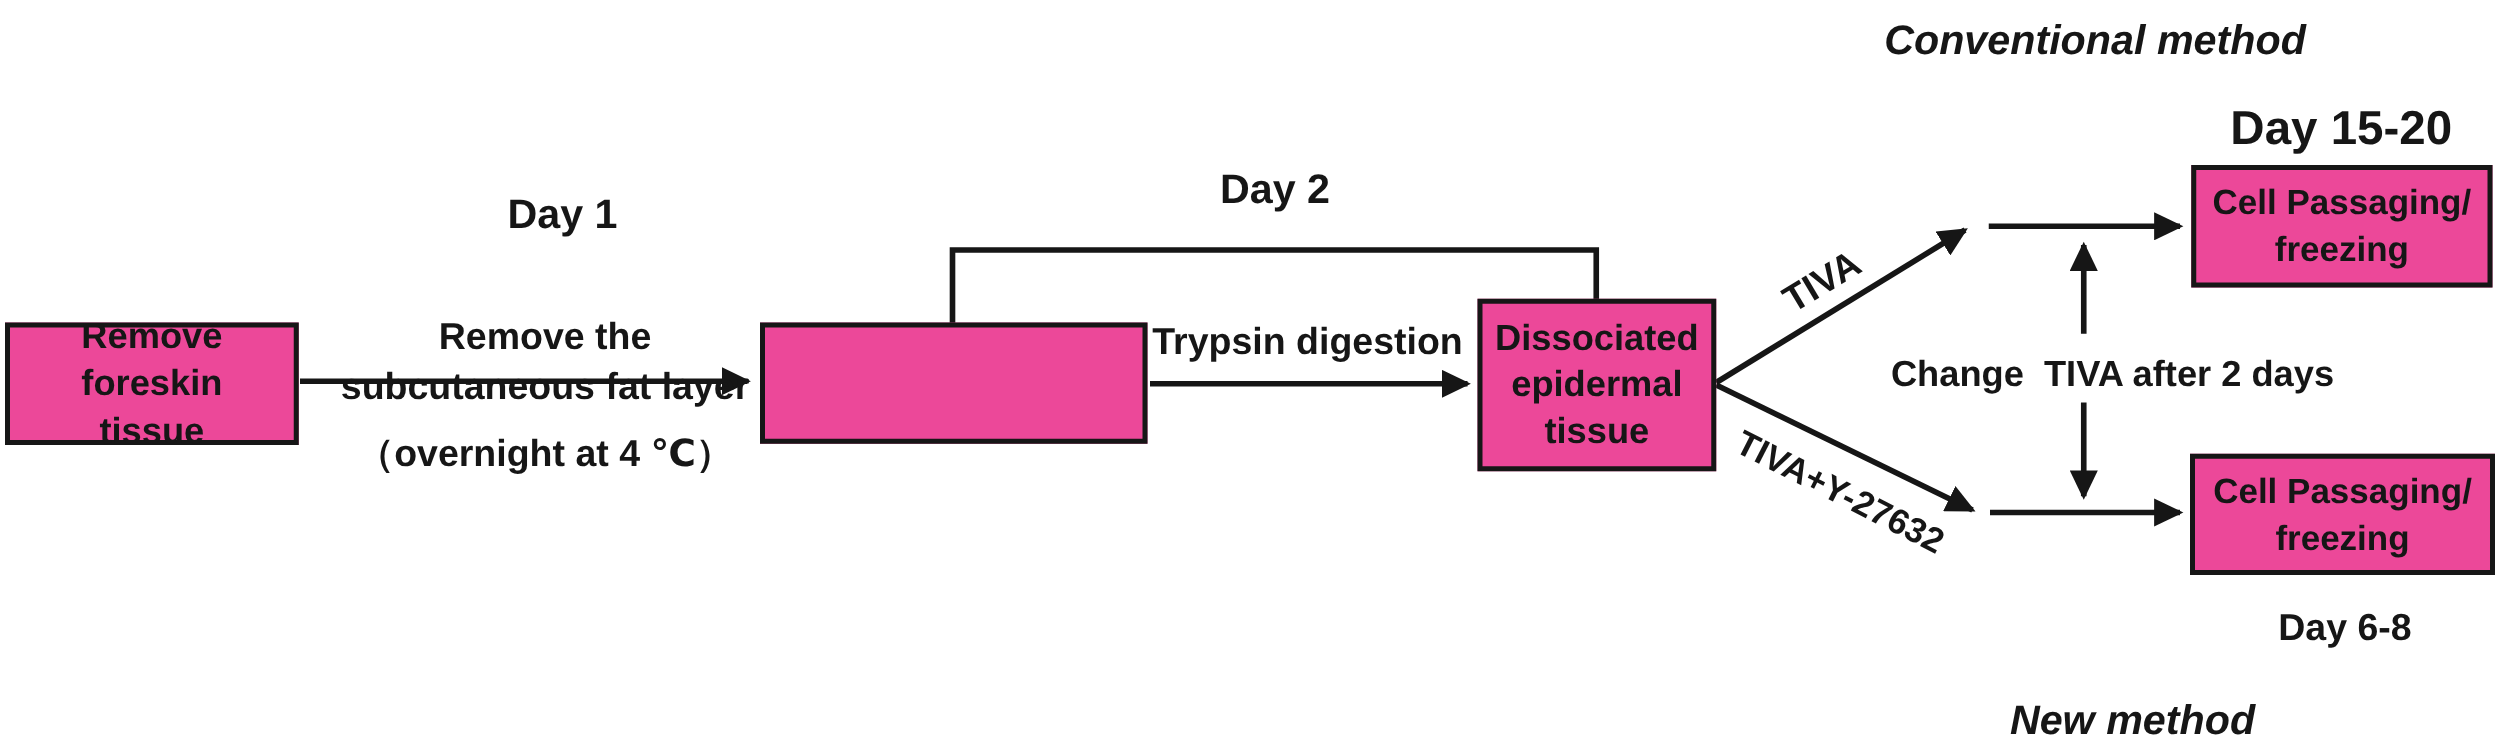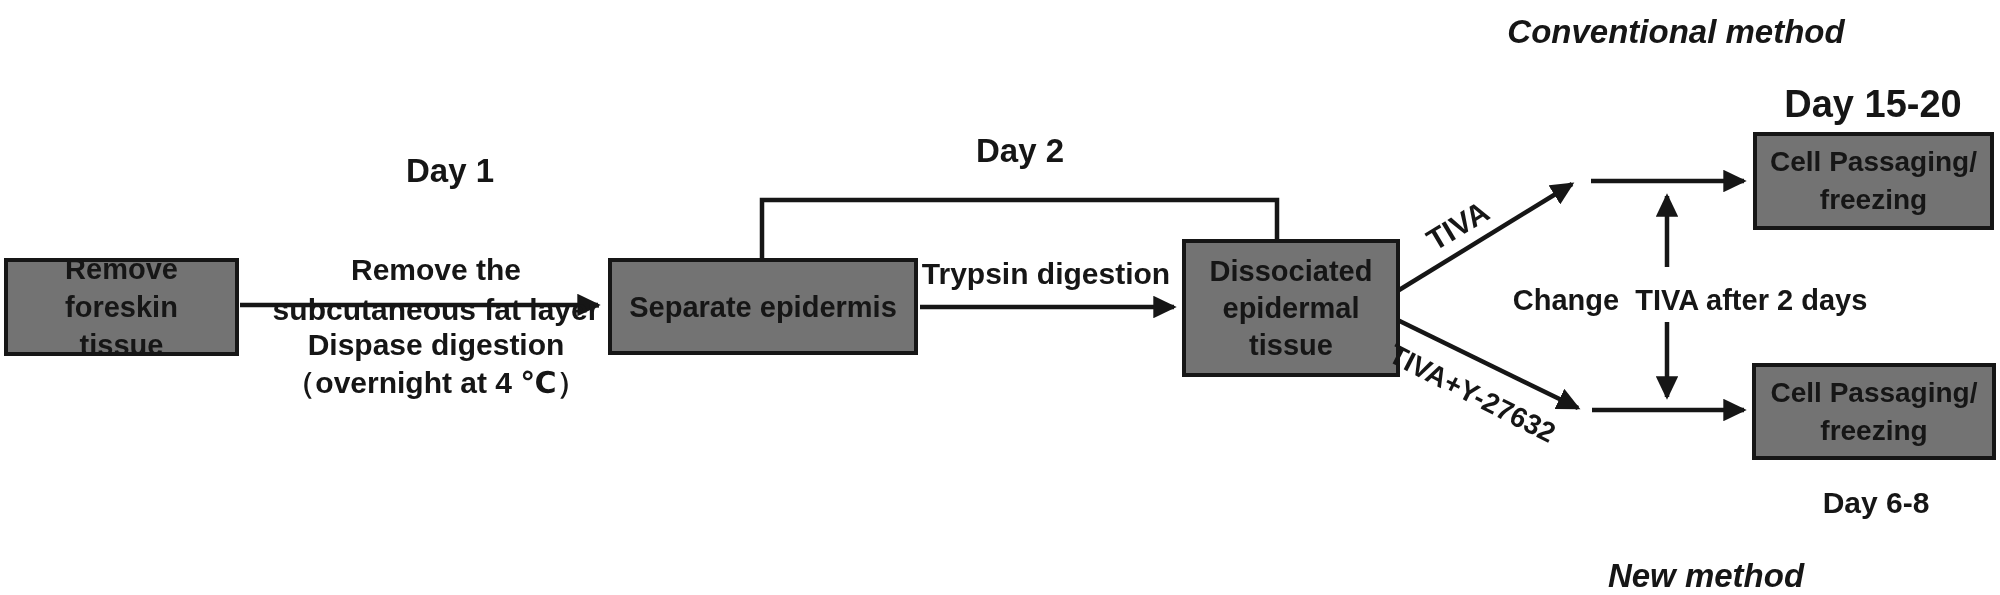--- a/index.html
+++ b/index.html
@@ -3,21 +3,21 @@
 <meta charset="utf-8">
 <style>
   html,body{margin:0;padding:0;background:#ffffff;}
   .stage{
     position:relative;width:2000px;height:595px;background:#ffffff;
     font-family:"Liberation Sans","DejaVu Sans",sans-serif;
     color:#161616;overflow:hidden;
   }
   .layer{position:absolute;left:0;top:0;width:2000px;height:595px;}
   .node{
-    position:absolute;border:4px solid #161616;background:#737373;
+    position:absolute;border:4px solid #161616;background:#ec4899;
     display:flex;flex-direction:column;align-items:center;justify-content:center;
     text-align:center;font-weight:bold;font-size:29px;line-height:38px;
     box-sizing:border-box;z-index:2;
   }
   .label{
     position:absolute;font-weight:bold;white-space:nowrap;z-index:3;
     transform:translate(-50%,-50%);text-align:center;
   }
   .day{font-size:33px;}
   .anno{font-size:30px;line-height:40px;}
@@ -47,24 +47,23 @@
       <line x1="1667" y1="322" x2="1667" y2="397" marker-end="url(#ah)"></line>
     </g>
   </svg>
 
   <div class="node" style="left:4px;top:258px;width:235px;height:98px;">
     <span>Remove foreskin</span>
     <span>tissue</span>
   </div>
 
   <div class="node" style="left:608px;top:258px;width:310px;height:97px;">
-    <span>Separate epidermis</span>
   </div>
 
-  <div class="node" style="left:1182px;top:239px;width:218px;height:138px;line-height:37px;">
+  <div class="node" style="left:1182px;top:239px;width:191px;height:138px;line-height:37px;">
     <span>Dissociated</span>
     <span>epidermal</span>
     <span>tissue</span>
   </div>
 
   <div class="node" style="left:1753px;top:132px;width:241px;height:98px;font-size:28px;">
     <span>Cell Passaging/</span>
     <span>freezing</span>
   </div>
 
@@ -74,21 +73,20 @@
   </div>
 
   <div class="label day" style="left:450px;top:171px;">Day 1</div>
 
   <div class="label anno" style="left:436px;top:256px;margin-top:34px;">
     <div>Remove the</div>
     <div>subcutaneous fat layer</div>
   </div>
 
   <div class="label anno" style="left:436px;top:364px;line-height:38px;">
-    <div>Dispase digestion</div>
     <div>（overnight at 4 ℃）</div>
   </div>
 
   <div class="label day" style="left:1020px;top:151px;">Day 2</div>
 
   <div class="label anno" style="left:1046px;top:274px;">Trypsin digestion</div>
 
   <div class="label anno" style="left:1458px;top:226px;transform:translate(-50%,-50%) rotate(-31deg);">TIVA</div>
 
   <div class="label" style="left:1472px;top:394px;font-size:28px;transform:translate(-50%,-50%) rotate(27deg);">TIVA+Y-27632</div>

